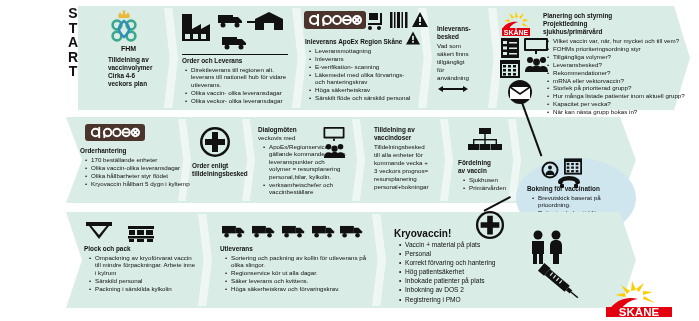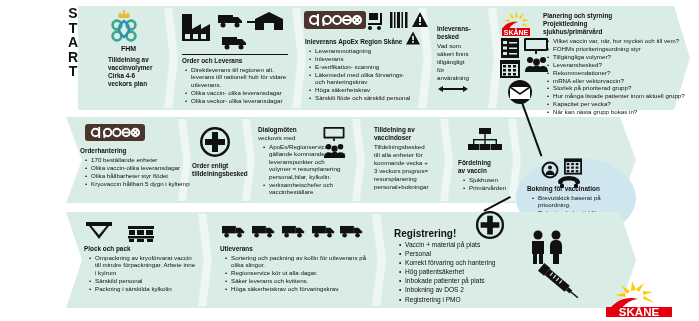--- a/index.html
+++ b/index.html
@@ -509,21 +509,21 @@
     </ul>
   </div>
 
   <div class="abs" style="left:475px;top:210px;">
     <svg width="30" height="30" viewBox="0 0 32 32">
       <circle cx="16" cy="16" r="15" fill="#111"></circle>
         <circle cx="16" cy="16" r="12.5" fill="#d9ece5"></circle>
       <path d="M13 6h6v7h7v6h-7v7h-6v-7H6v-6h7z" fill="#111"></path>
     </svg>
   </div>
-  <div class="abs big" style="left:394px;top:228px;">Registrering!</div>
+  <div class="abs big" style="left:394px;top:228px;">Kryovaccin!</div>
   <div class="abs bd" style="left:398px;top:241px;width:130px;font-size:6.6px;line-height:8.6px;">
     <ul class="b">
       <li>Vaccin + material på plats</li>
       <li>Personal</li>
       <li>Korrekt förvaring och hantering</li>
       <li>Hög patientsäkerhet</li>
       <li>Inbokade patienter på plats</li>
       <li>Inbokning av DOS 2</li>
       <li>Registrering i PMO</li>
     </ul>

